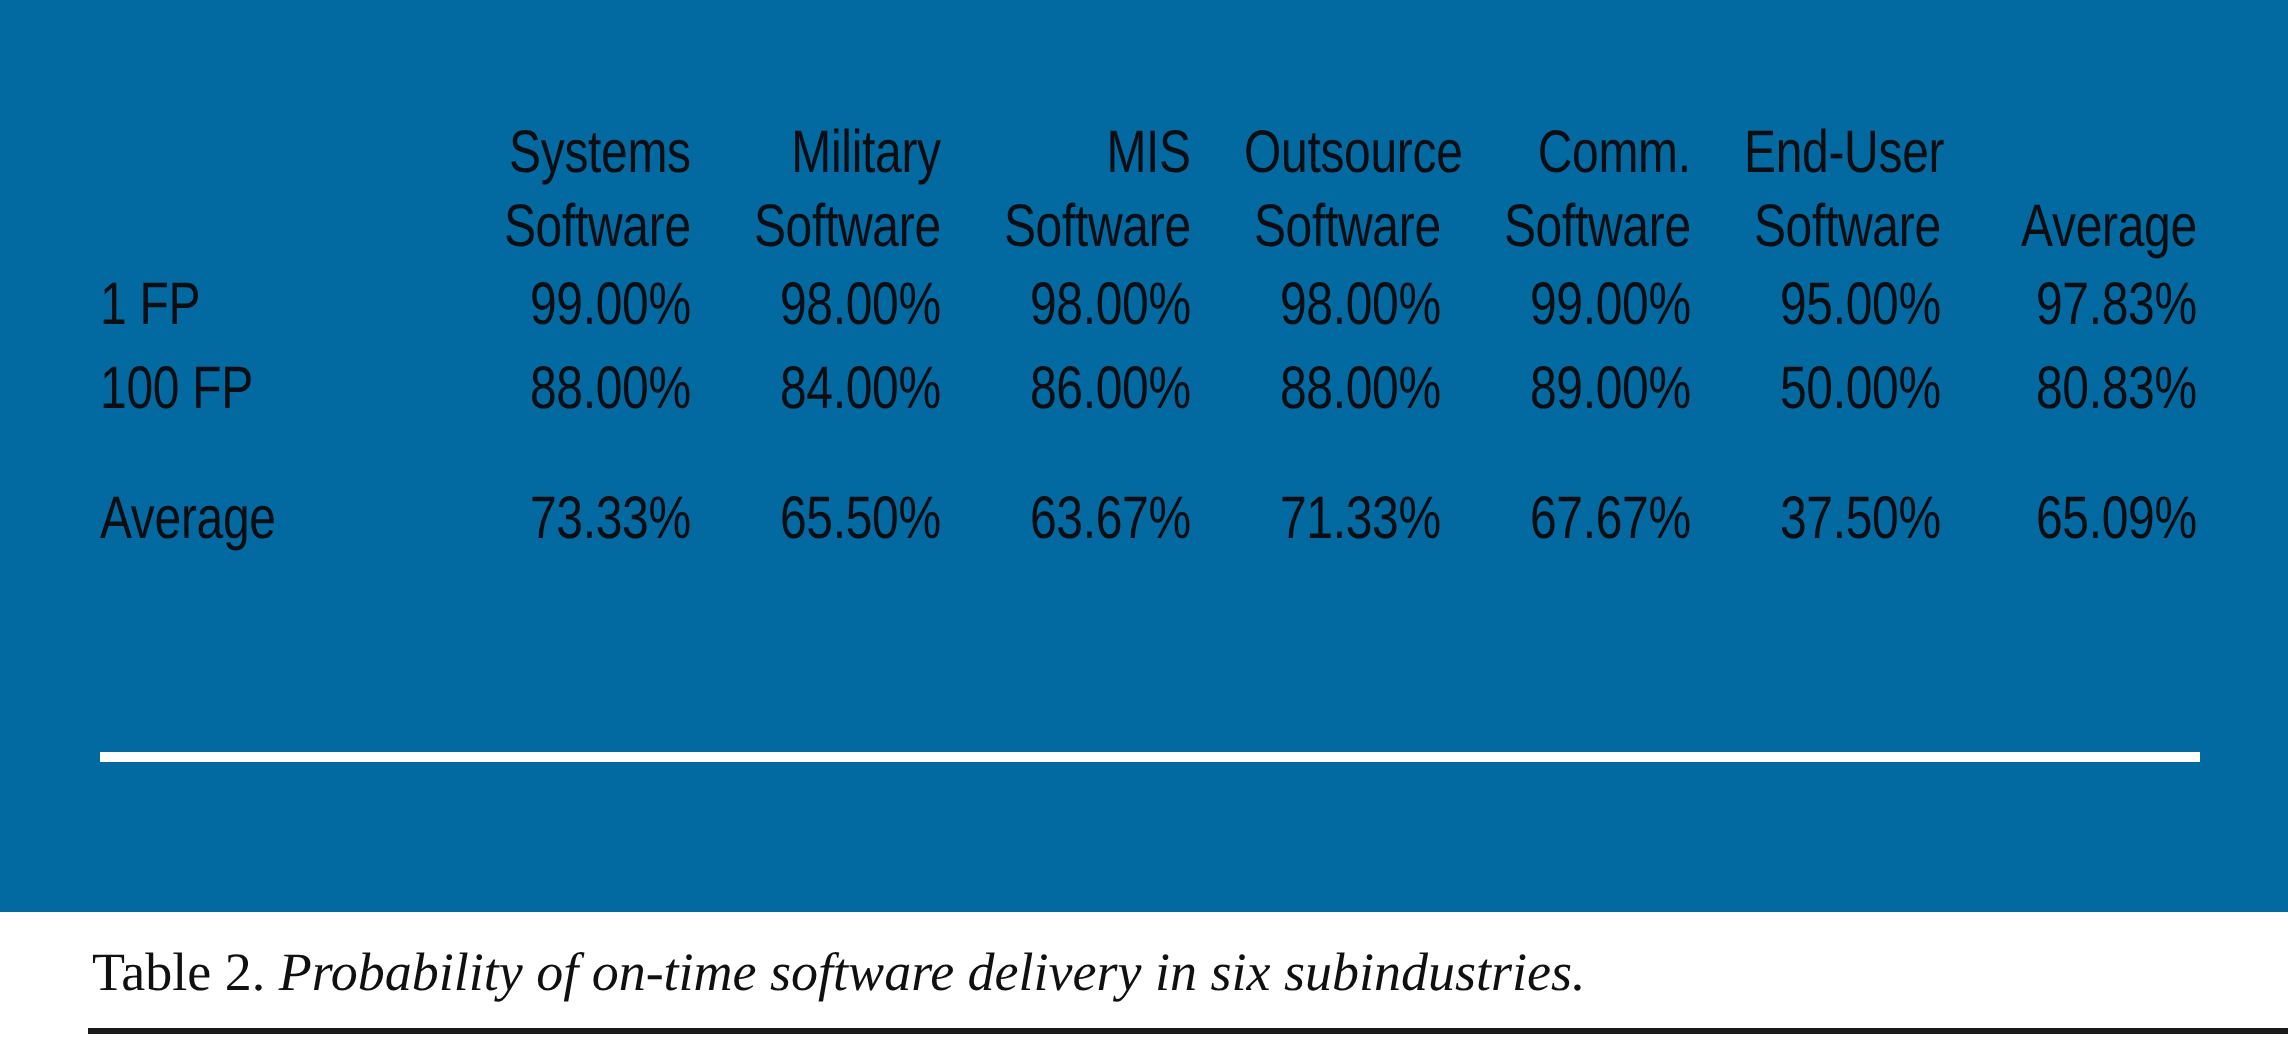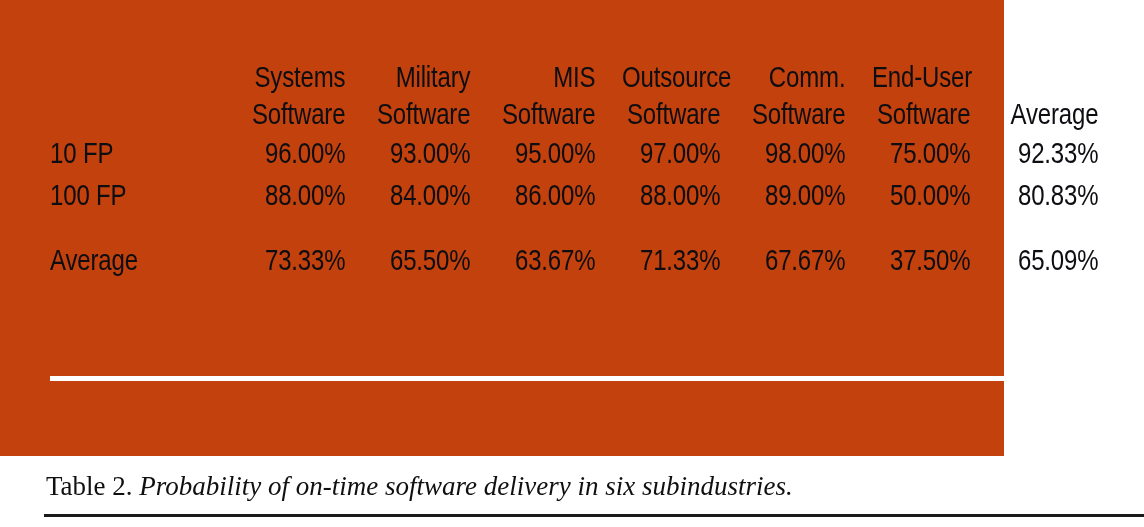--- a/index.html
+++ b/index.html
@@ -19,23 +19,23 @@
     width: 1144px;
     height: 527px;
     background: #ffffff;
   }
 
   
   #table-panel {
     position: absolute;
     left: 0;
     top: 0;
-    width: 1004px;
+    width: 1144px;
     height: 456px;
-    background: #c2410c;
+    background: #0369a1;
     box-sizing: border-box;
   }
 
   table.data-table {
     position: absolute;
     left: 50px;
     top: 0;
     width: 1050px;
     border-collapse: collapse;
     table-layout: fixed;
@@ -189,28 +189,28 @@
           </th>
           <th>
             <span class="hl">Average</span>
             <span class="hl"></span>
           </th>
         </tr>
       </thead>
 
       <tbody>
         <tr>
-          <td class="row-label">10 FP</td>
-          <td>96.00%</td>
-          <td>93.00%</td>
+          <td class="row-label">1 FP</td>
+          <td>99.00%</td>
+          <td>98.00%</td>
+          <td>98.00%</td>
+          <td>98.00%</td>
+          <td>99.00%</td>
           <td>95.00%</td>
-          <td>97.00%</td>
-          <td>98.00%</td>
-          <td>75.00%</td>
-          <td>92.33%</td>
+          <td>97.83%</td>
         </tr>
         <tr>
           <td class="row-label">100 FP</td>
           <td>88.00%</td>
           <td>84.00%</td>
           <td>86.00%</td>
           <td>88.00%</td>
           <td>89.00%</td>
           <td>50.00%</td>
           <td>80.83%</td>

